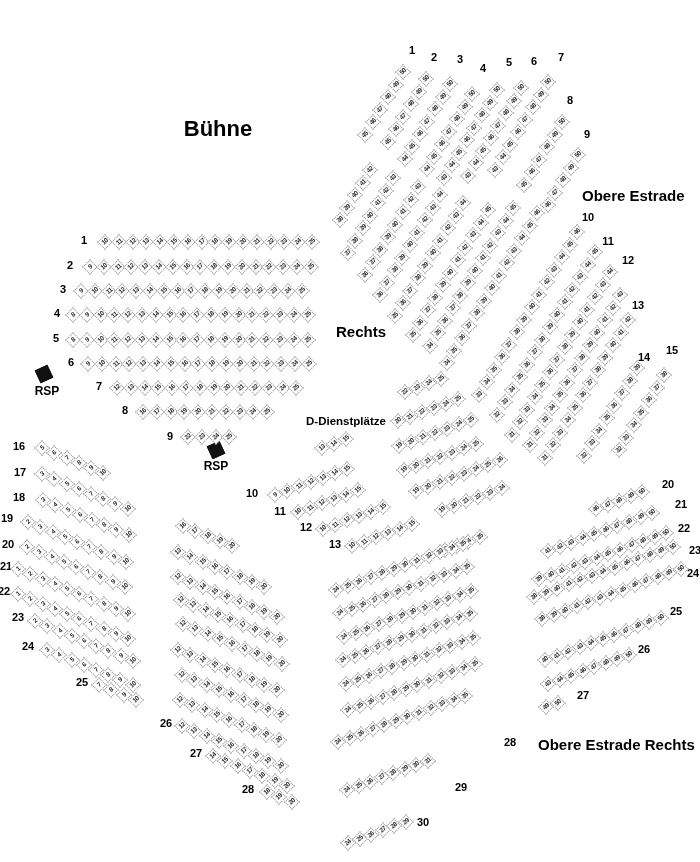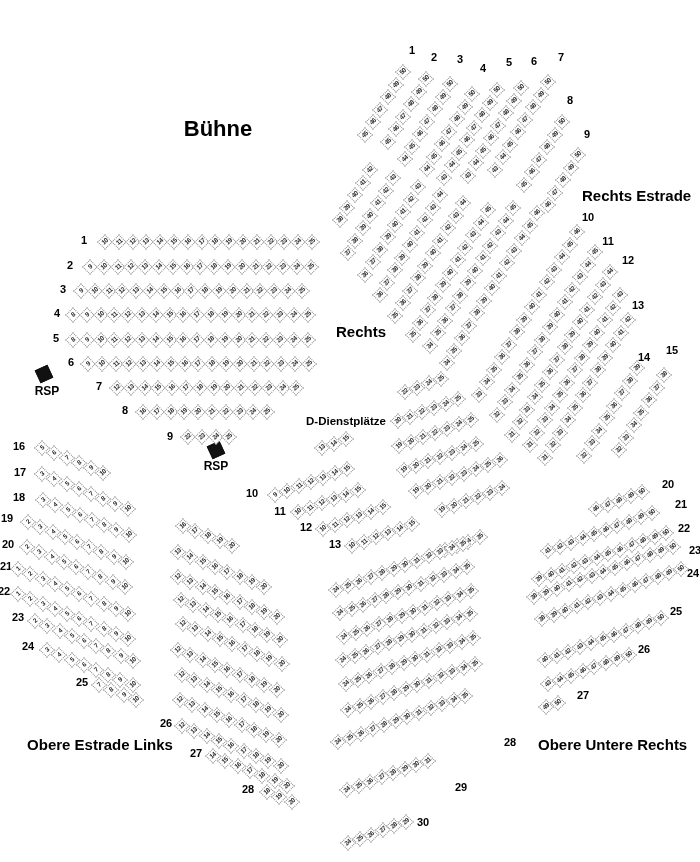--- a/index.html
+++ b/index.html
@@ -26,24 +26,23 @@
         transform:translate(-50%,-50%) rotate(65deg);}
   .rsp1{left:44px;top:374px;}
   .rsp2{left:216px;top:450px;}
 </style>
 </head>
 <body>
 
 <div id="plan">
   <div class="title t-buehne">Bühne</div>
   <div class="title t-parkett">Rechts</div>
-  <div class="title t-untere">Rechts Estrade</div>
+  <div class="title t-untere">Obere Estrade</div>
   <div class="title t-dd">D-Dienstplätze</div>
-  <div class="title t-oel">Obere Estrade Links</div>
-  <div class="title t-oer">Obere Untere Rechts</div>
+  <div class="title t-oer">Obere Estrade Rechts</div>
   <div class="title t-rsp1">RSP</div>
   <div class="title t-rsp2">RSP</div>
   <div class="rsp-seat rsp1"></div>
   <div class="rsp-seat rsp2"></div>
 <div class="rowlab" style="left: 84px; top: 240px;">1</div>
     <div class="seat" style="left: 105px; top: 242px;">
       <span>10</span>
     </div>
     <div class="seat" style="left: 118.8px; top: 242px;">
       <span>11</span>

